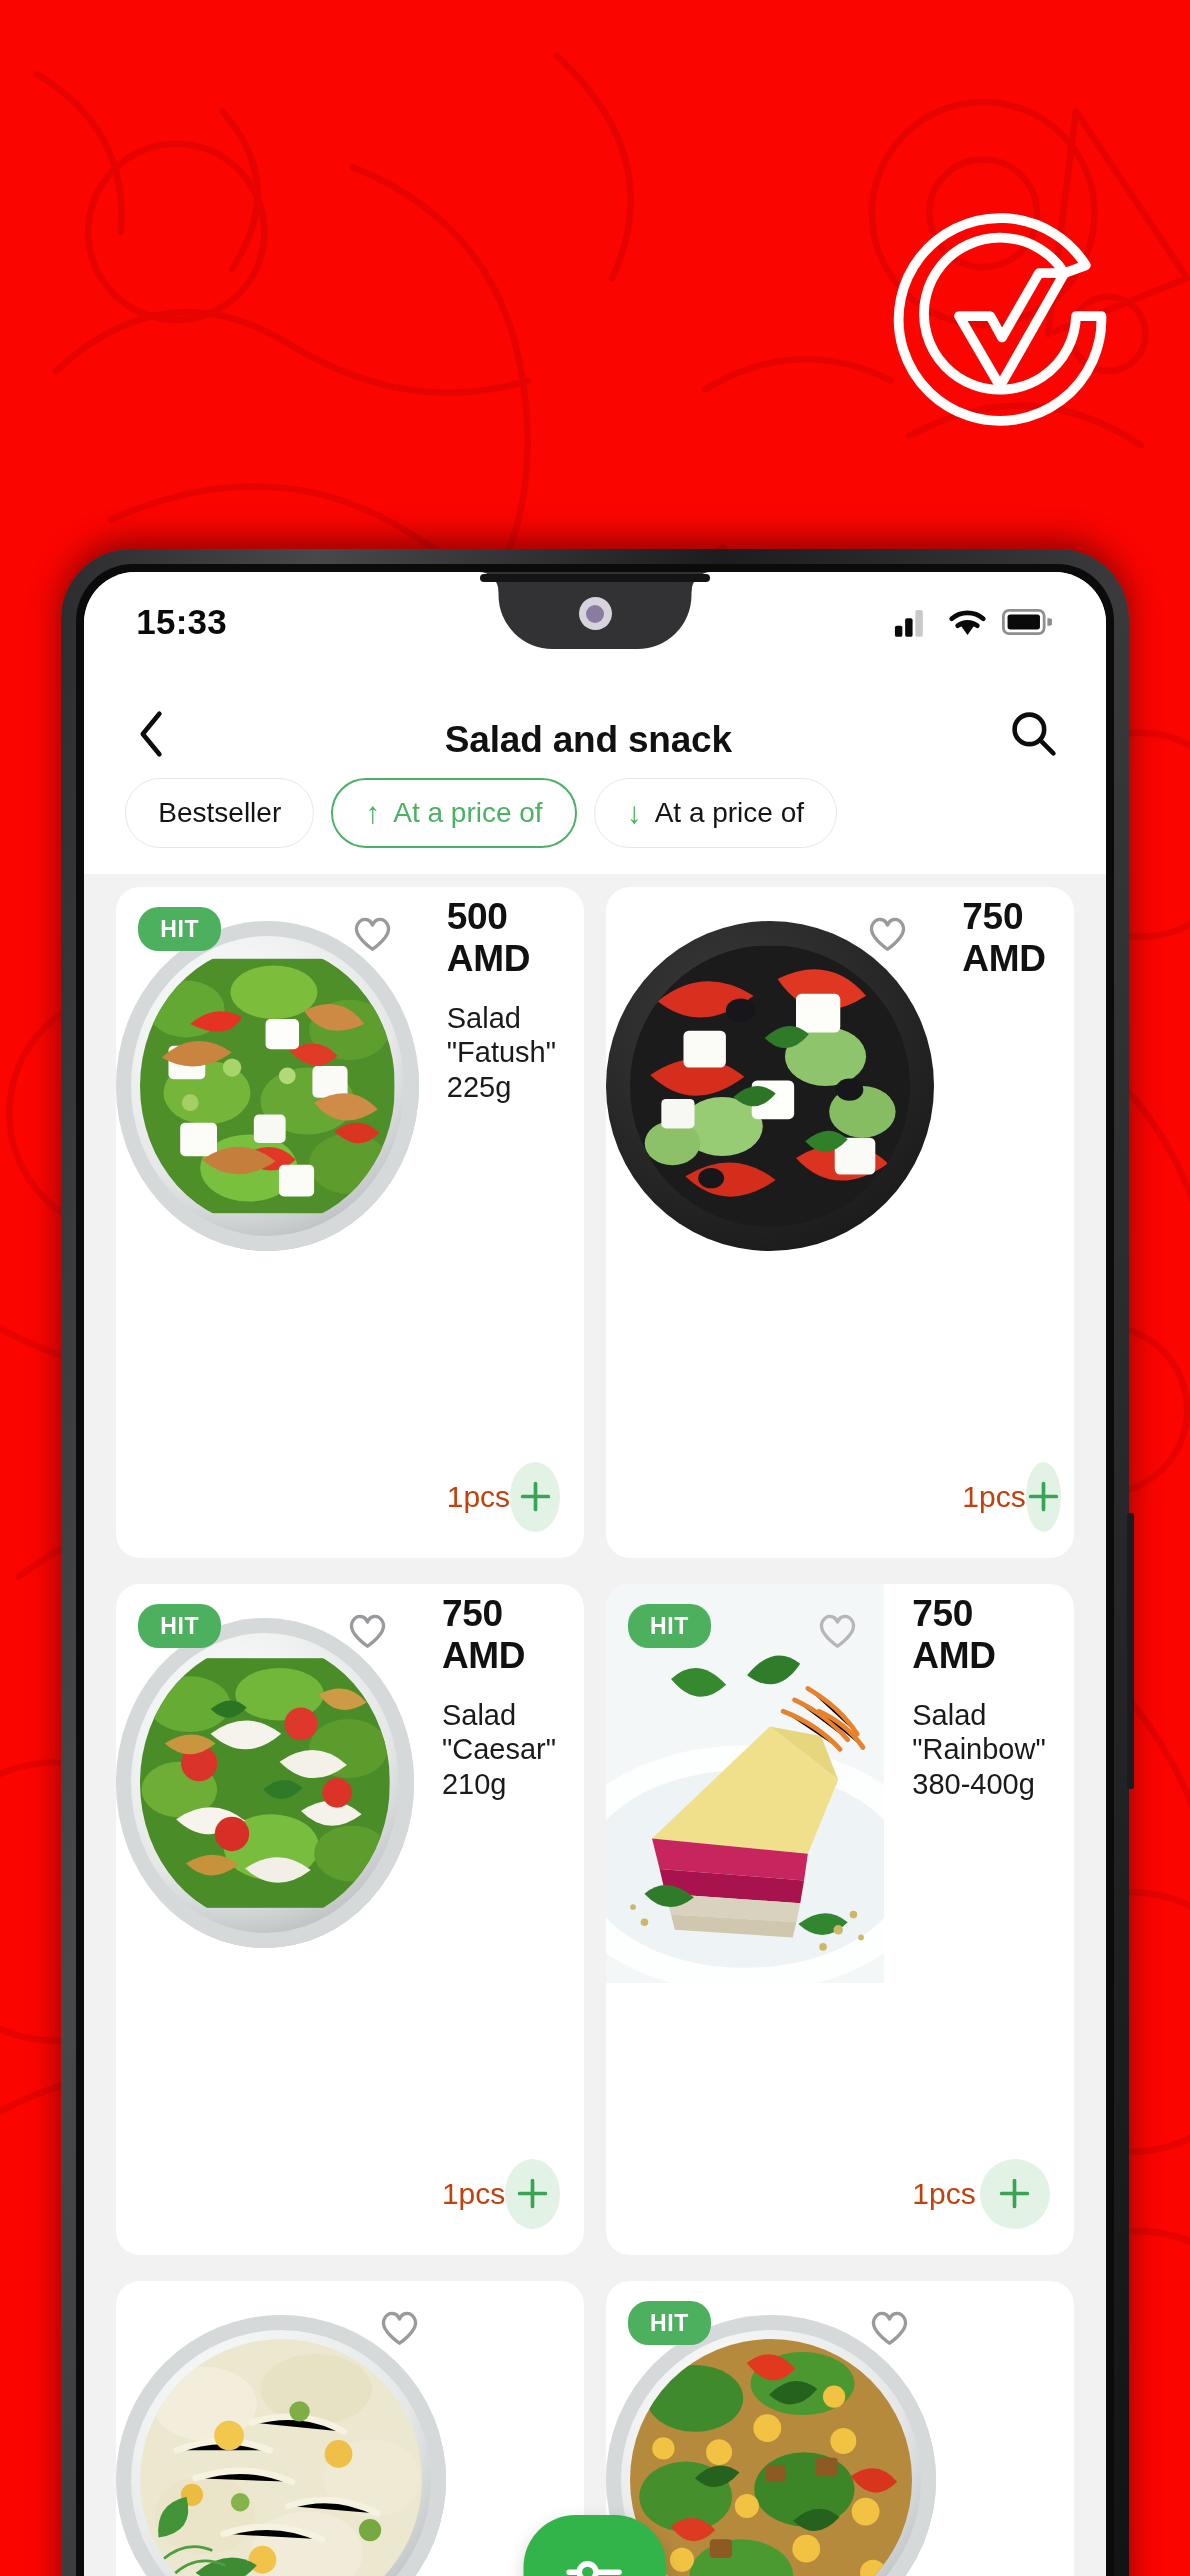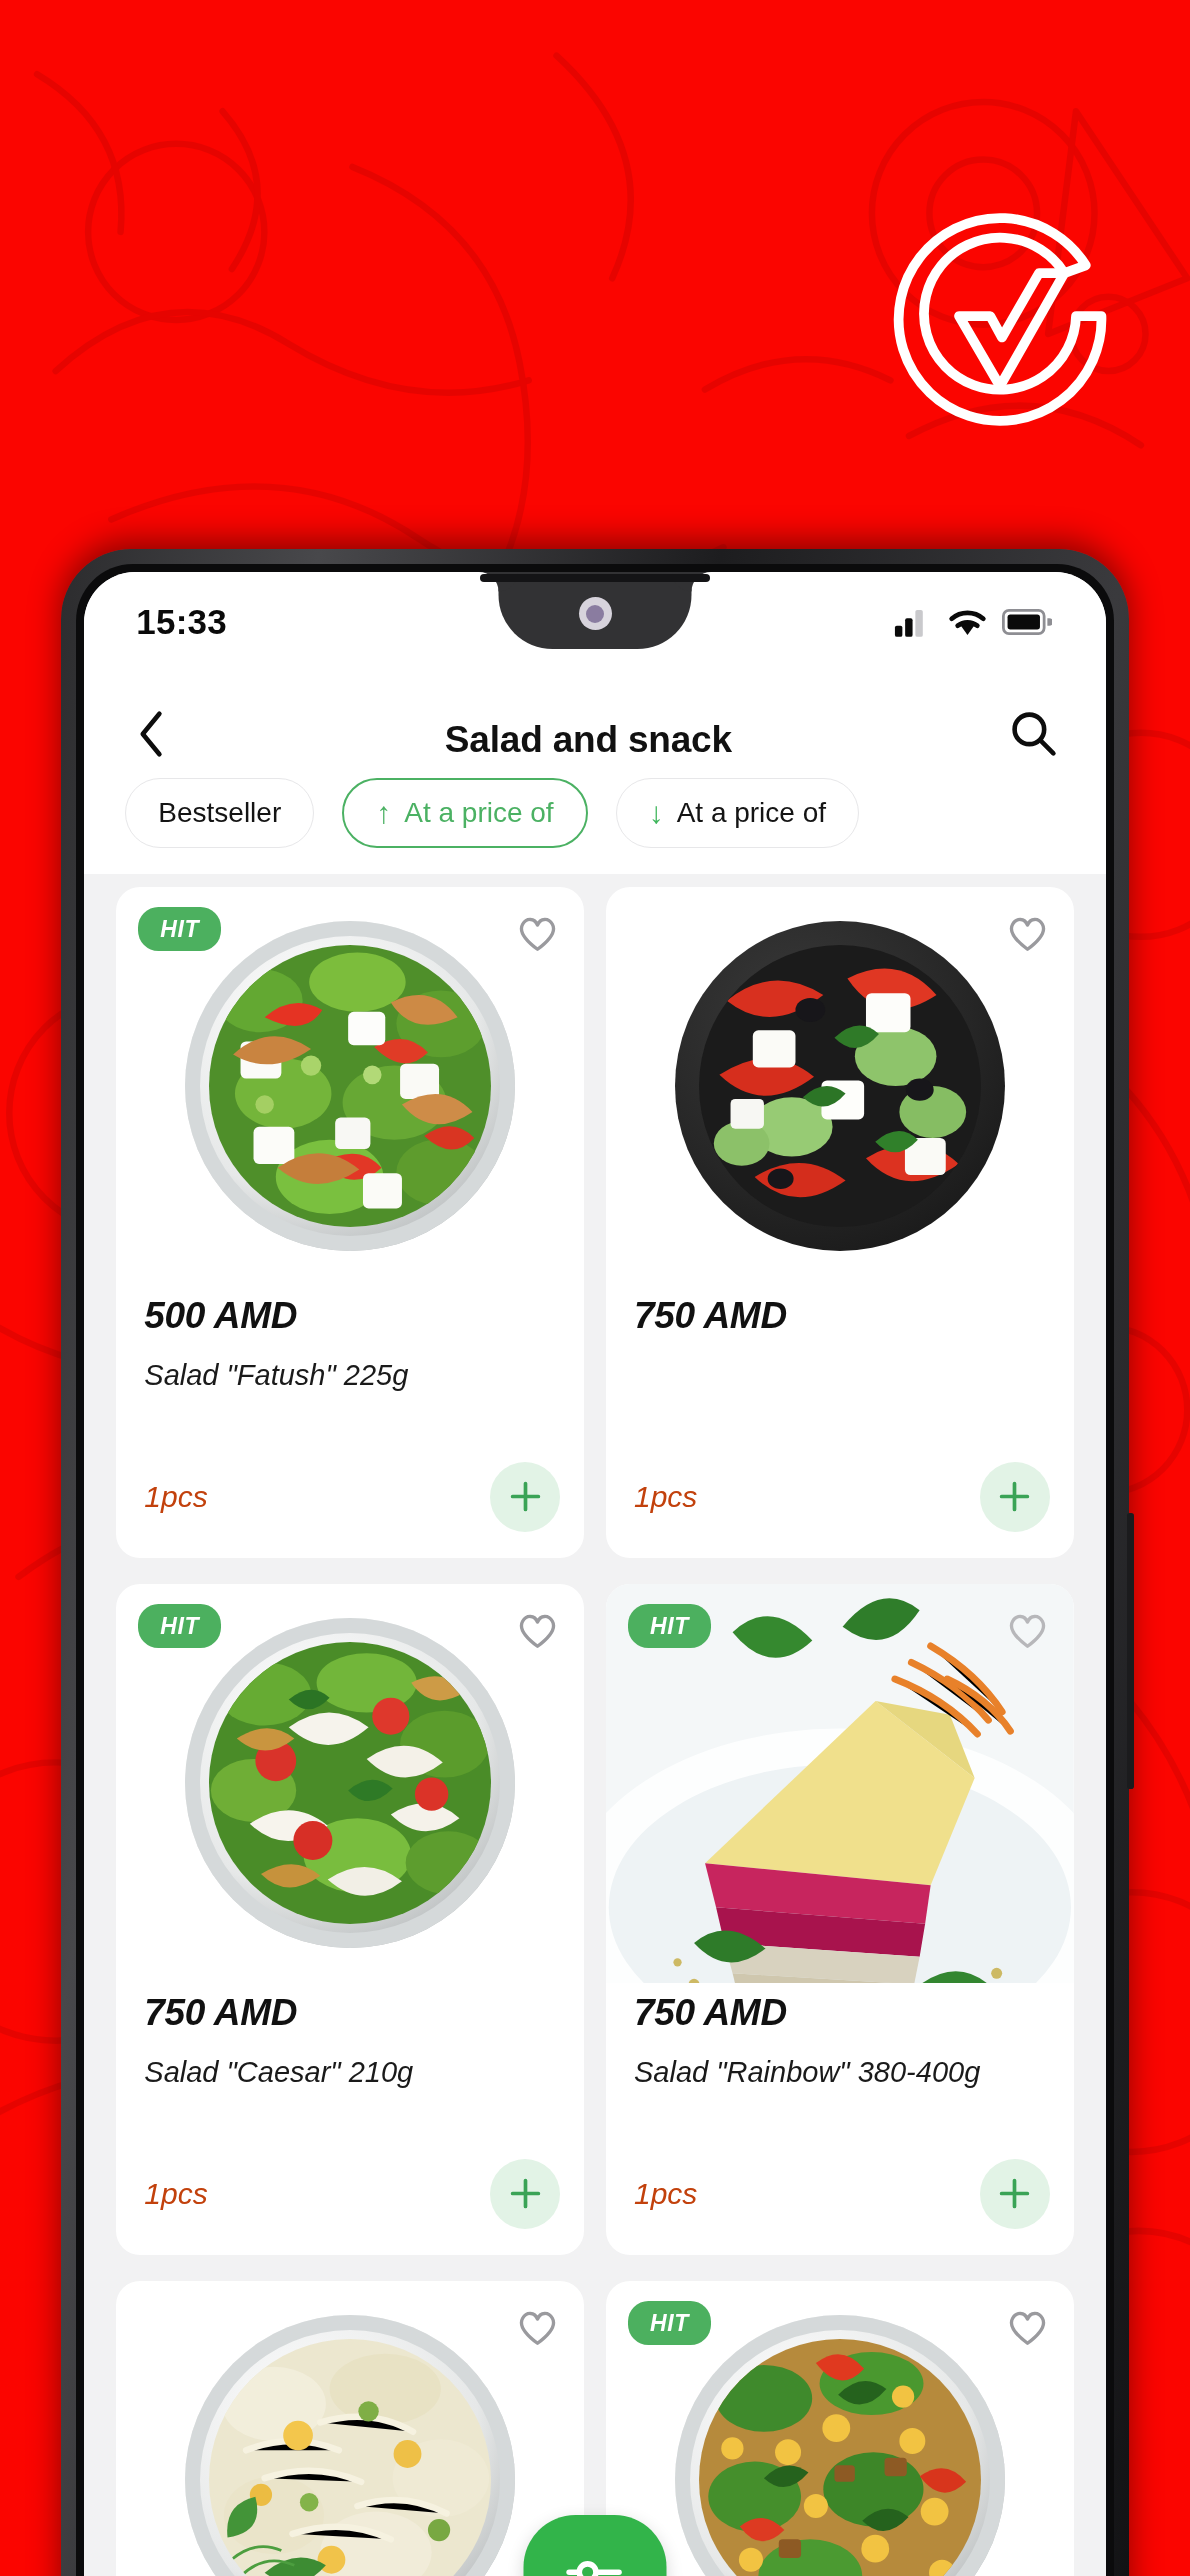--- a/index.html
+++ b/index.html
@@ -140,21 +140,21 @@
     margin-left: -9.3px;
   }
   #search-button {
     width: 54px; height: 54px;
     display: flex; align-items: center; justify-content: center;
   }
 
   
   #chips-row {
     background: #fff;
-    display: flex; align-items: center; gap: 28px;
+    display: flex; align-items: center; gap: 17px;
     padding: 16.7px 41px 26px 41px;
     z-index: 11; position: relative;
   }
   .chip {
     height: 70px;
     border-radius: 35px;
     display: flex; align-items: center; justify-content: center; gap: 13px;
     padding: 0 32px;
     font-size: 28px;
     background: #fff;
@@ -180,21 +180,21 @@
     background: #f2f2f3;
     height: calc(100% - 286px);
     overflow: hidden;
   }
   .card {
     position: relative;
     background: #fff;
     border-radius: 24px;
     overflow: hidden;
     height: 671px;
-    display: flex; flex-direction: column; font-style: italic;
+    display: flex; flex-direction: row;
   }
   .card-media {
     position: relative;
     height: 399px;
     display: flex; align-items: center; justify-content: center;
     overflow: hidden;
   }
   .hit-badge {
     position: absolute;
     left: 22px; top: 20.4px;

